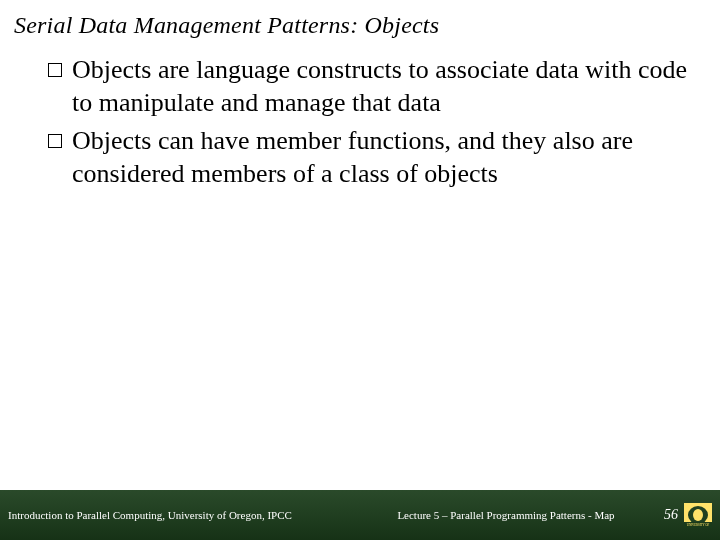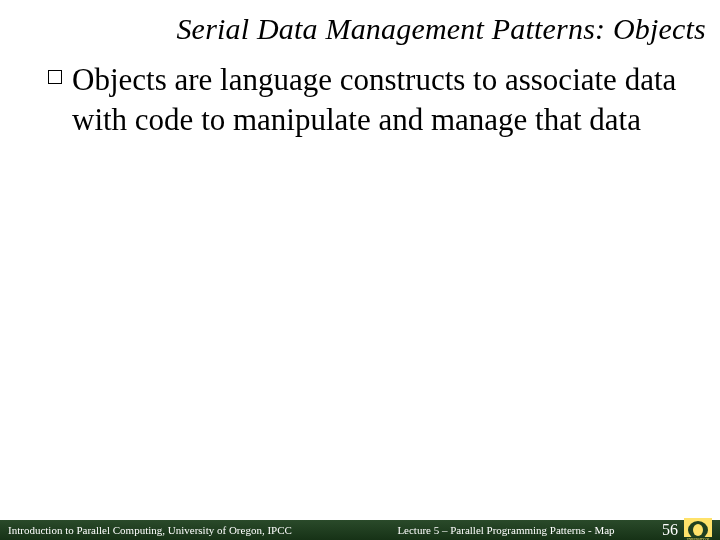--- a/index.html
+++ b/index.html
@@ -17,55 +17,54 @@
     }
     .slide {
       width: 720px;
       height: 540px;
       position: relative;
       display: flex;
       flex-direction: column;
     }
     .title {
       font-style: italic;
-      font-size: 30px;
+      font-size: 24px;
       font-weight: normal;
       padding: 12px 14px 6px 14px;
       color: #000;
       letter-spacing: 0.2px;
-      text-align: right;
     }
     .content {
       flex: 1;
       padding: 8px 30px 0 48px;
     }
     .bullet-row {
       display: flex;
       align-items: flex-start;
       margin-bottom: 4px;
     }
     .bullet-icon {
       width: 14px;
       height: 14px;
       border: 1.5px solid #000;
       flex-shrink: 0;
       margin-top: 10px;
       margin-right: 10px;
     }
     .bullet-text {
-      font-size: 31px;
+      font-size: 26px;
       line-height: 1.28;
       color: #000;
     }
     .footer {
       position: absolute;
       left: 0;
       bottom: 0;
       width: 720px;
-      height: 20px;
+      height: 50px;
       background: #204020;
       background: linear-gradient(#2a4a2a, #163216);
       display: flex;
       align-items: center;
       color: #ffffff;
       font-size: 11px;
       padding: 0 8px 0 8px;
     }
     .footer-left {
       flex: 0 0 300px;
@@ -81,21 +80,22 @@
     }
     .footer-right {
       flex: 0 0 68px;
       display: flex;
       align-items: center;
       justify-content: flex-end;
       gap: 6px;
     }
     .page-num {
       color: #ffffff;
-      font-size: 16px;
+      font-size: 14px;
+      font-style: italic;
     }
     .logo {
       width: 28px;
       height: 24px;
       background: #ffe26a;
       display: flex;
       align-items: center;
       justify-content: center;
       position: relative;
     }
@@ -137,20 +137,24 @@
 
   <h1 class="title">Serial Data Management Patterns: Objects</h1>
 
   <div class="content">
 
     <div class="bullet-row">
       <div class="bullet-icon"></div>
       <div class="bullet-text">Objects are language constructs to associate data with code to manipulate and manage that data</div>
     </div>
 
+    <div class="bullet-row">
+      <div class="bullet-icon"></div>
+      <div class="bullet-text">Objects can have member functions, and they also are considered members of a class of objects</div>
+    </div>
 
 
   </div>
 
   <div class="footer">
     <div class="footer-left">Introduction to Parallel Computing, University of Oregon, IPCC</div>
     <div class="footer-center">Lecture 5 – Parallel Programming Patterns - Map</div>
     <div class="footer-right">
       <span class="page-num">56</span>
       <div class="logo">

